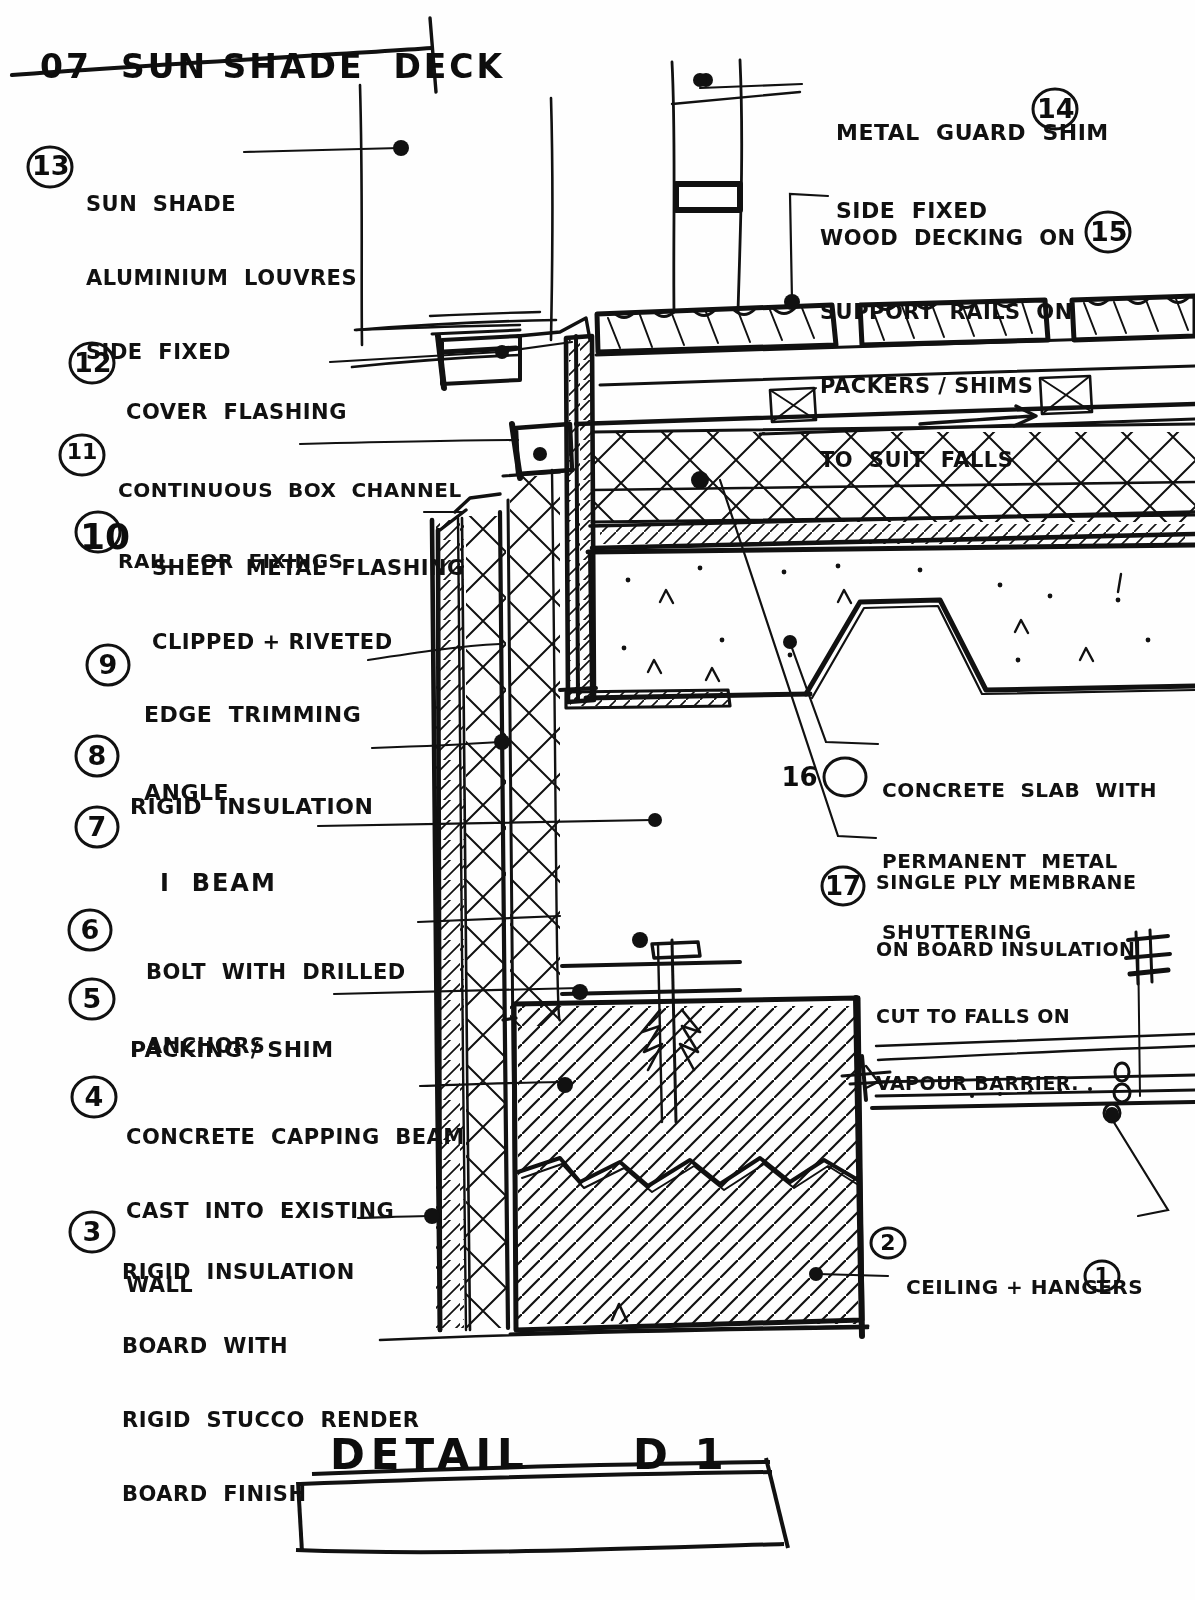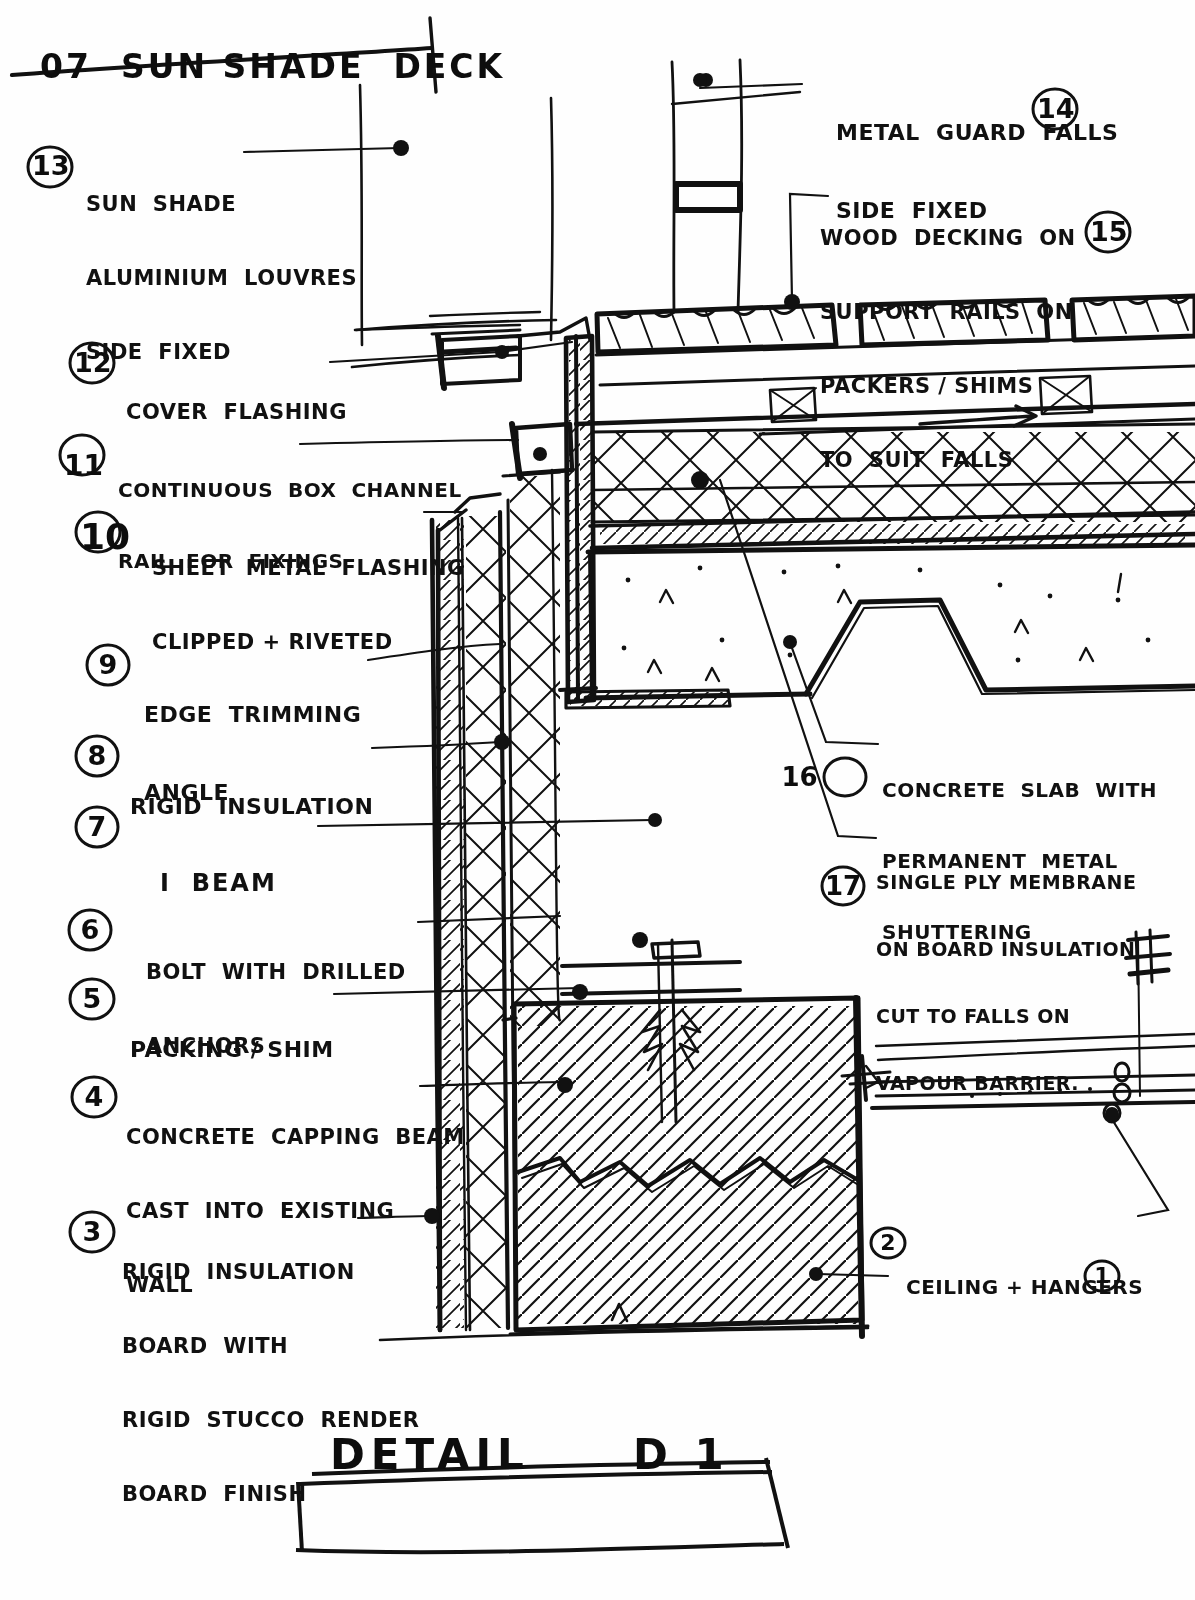--- a/index.html
+++ b/index.html
@@ -382,21 +382,21 @@
       <path d="M298,1482 L302,1552"></path>
       <path d="M296,1550 C450,1556 640,1548 784,1544"></path>
       <path d="M766,1458 L788,1548"></path>
     </g>
   </svg>
 
   <div class="title-text" style="left:40px; top:12px; font-size:33px;margin-top:35px;">07  SUN SHADE  DECK</div>
 
   <div class="bubble" style="left:32px;top:150px;width:36px;font-size:27px;">13</div>
   <div class="bubble" style="left:74px;top:347px;width:36px;font-size:27px;">12</div>
-  <div class="bubble" style="left:64px;top:449px;width:36px;font-size:28px;">11</div>
+  <div class="bubble" style="left:64px;top:439px;width:36px;font-size:22px;">11</div>
   <div class="bubble" style="left:80px;top:516px;width:36px;font-size:36px;">10</div>
   <div class="bubble" style="left:92px;top:649px;width:32px;font-size:27px;">9</div>
   <div class="bubble" style="left:81px;top:740px;width:32px;font-size:27px;">8</div>
   <div class="bubble" style="left:81px;top:811px;width:32px;font-size:27px;">7</div>
   <div class="bubble" style="left:74px;top:914px;width:32px;font-size:27px;">6</div>
   <div class="bubble" style="left:76px;top:983px;width:32px;font-size:27px;">5</div>
   <div class="bubble" style="left:78px;top:1081px;width:32px;font-size:27px;">4</div>
   <div class="bubble" style="left:76px;top:1216px;width:32px;font-size:27px;">3</div>
 
   <div class="bubble" style="left:1037px;top:93px;width:36px;font-size:27px;">14</div>
@@ -455,21 +455,21 @@
   </div>
 
   <div class="note" style="left:122px;top:1210px;font-size:21px;">
     <div>RIGID  INSULATION</div>
     <div>BOARD  WITH</div>
     <div>RIGID  STUCCO  RENDER</div>
     <div>BOARD  FINISH</div>
   </div>
 
   <div class="note" style="left:836px;top:68px;font-size:22px;">
-    <div>METAL  GUARD  FALLS</div>
+    <div>METAL  GUARD  SHIM</div>
     <div>SIDE  FIXED</div>
   </div>
 
   <div class="note" style="left:820px;top:176px;font-size:21px;">
     <div>WOOD  DECKING  ON</div>
     <div>SUPPORT  RAILS  ON</div>
     <div>PACKERS / SHIMS</div>
     <div>TO  SUIT  FALLS</div>
   </div>
 

